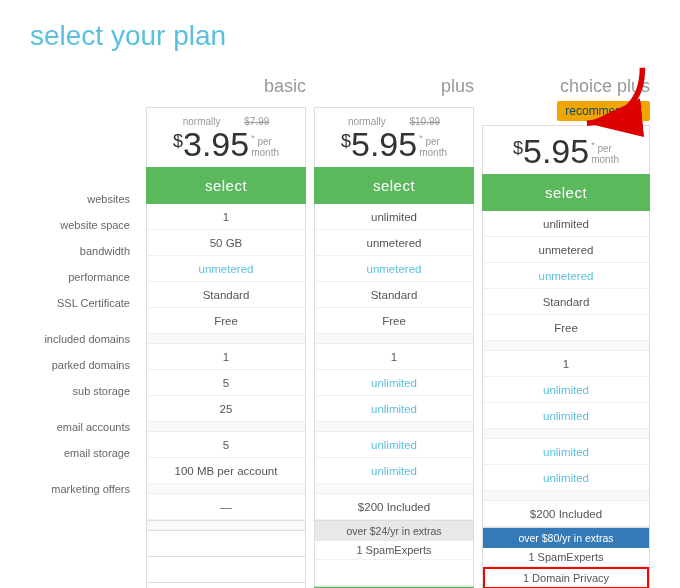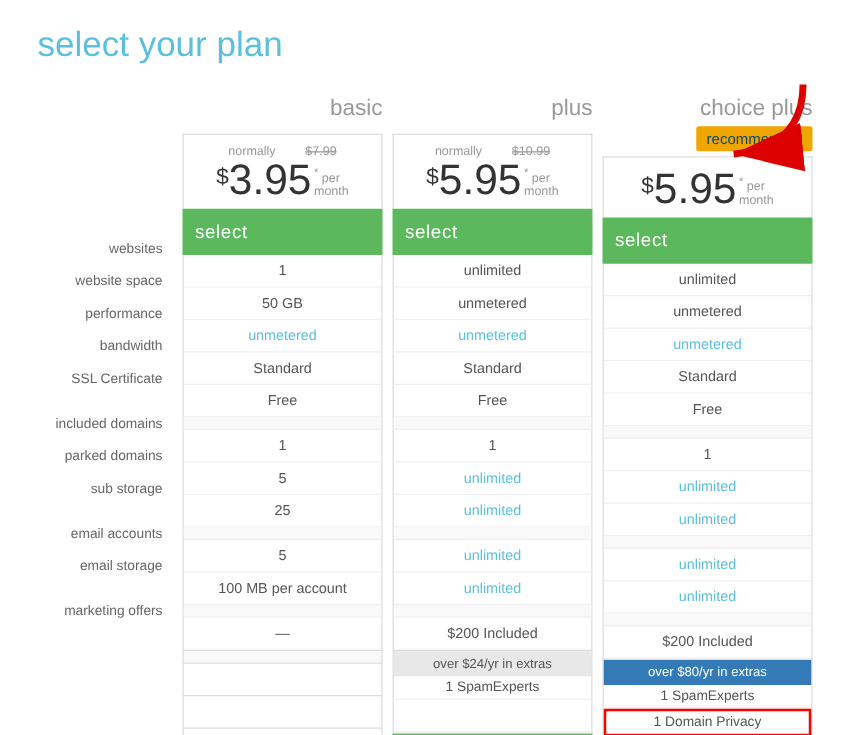--- a/index.html
+++ b/index.html
@@ -109,21 +109,21 @@
     }
     .select-btn {
       display: block;
       width: 100%;
       background: #5cb85c;
       color: #fff;
       border: none;
       padding: 10px;
       font-size: 15px;
       cursor: pointer;
-      text-align: left;
+      text-align: center;
       letter-spacing: 0.5px;
     }
     .features-box {
       border: 1px solid #ddd;
       border-top: none;
     }
     .feature-row {
       height: 26px;
       display: flex;
       align-items: center;
@@ -184,22 +184,22 @@
 <body>
 
 <h1>select your plan</h1>
 
 <div class="plans-wrapper">
   <div class="plans-container">
 
     <div class="labels-col">
       <div class="label-row">websites</div>
       <div class="label-row">website space</div>
+      <div class="label-row">bandwidth</div>
       <div class="label-row">performance</div>
-      <div class="label-row">bandwidth</div>
       <div class="label-row">SSL Certificate</div>
       <div class="label-row spacer"></div>
       <div class="label-row">included domains</div>
       <div class="label-row">parked domains</div>
       <div class="label-row">sub storage</div>
       <div class="label-row spacer"></div>
       <div class="label-row">email accounts</div>
       <div class="label-row">email storage</div>
       <div class="label-row spacer"></div>
       <div class="label-row">marketing offers</div>

